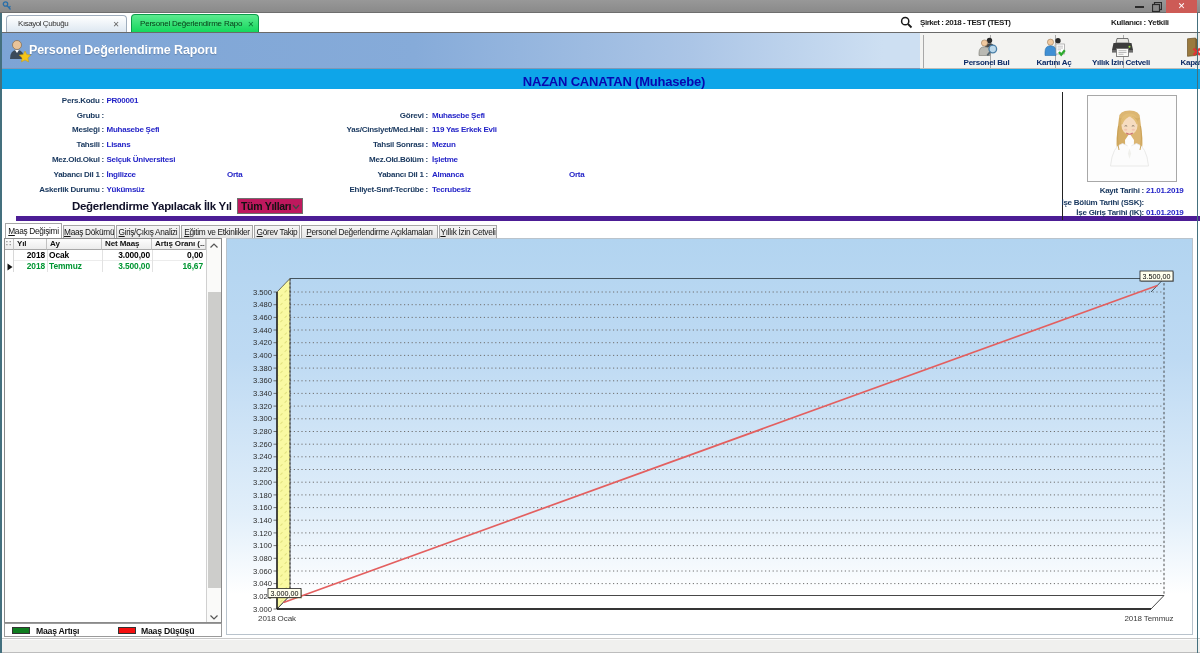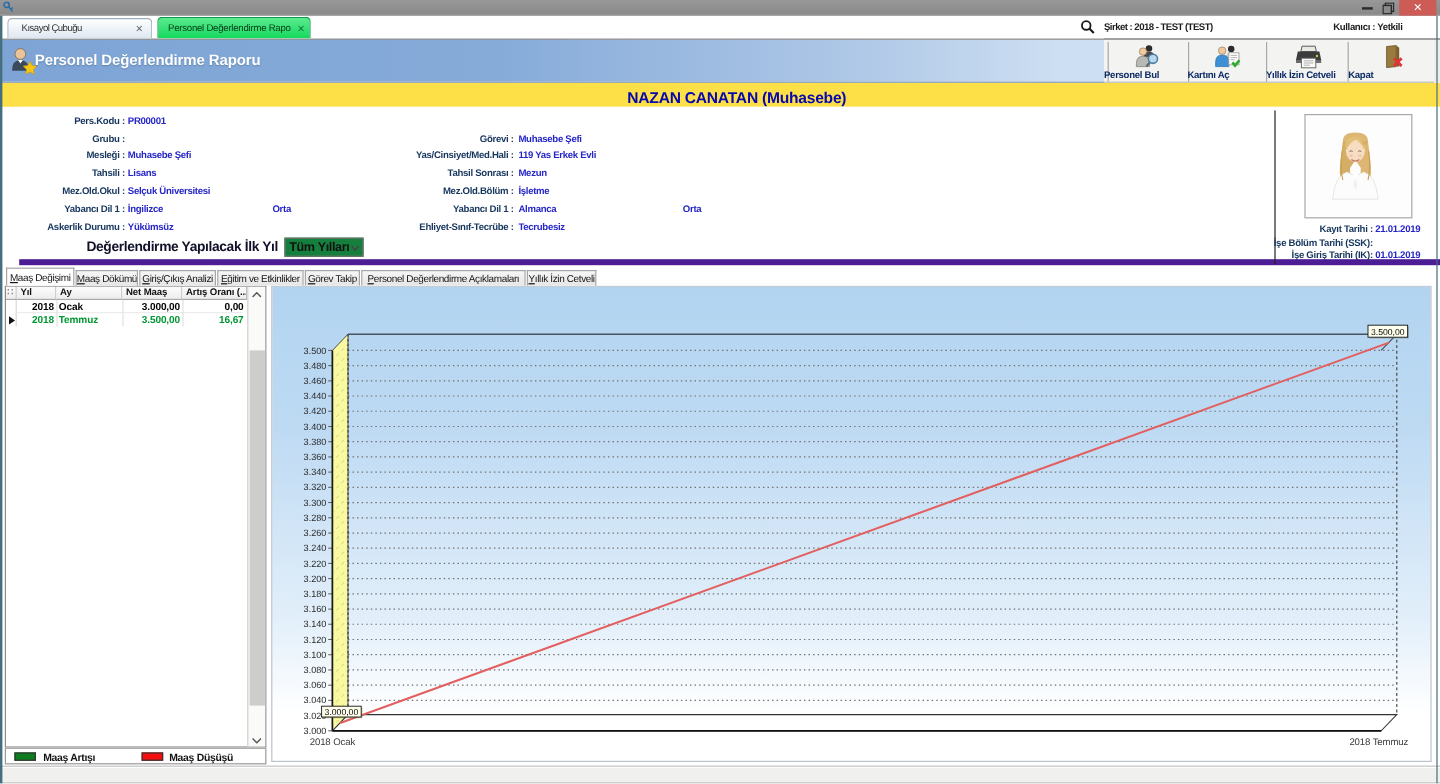--- a/index.html
+++ b/index.html
@@ -8,28 +8,28 @@
 .titletext{position:absolute;left:0;top:1.5px;width:1200px;text-align:center;font-size:9px;color:#1c1c1c;}
 .closebtn{position:absolute;right:3px;top:0;width:31px;height:13px;background:#cd5b56;color:#fff;text-align:center;font-size:9px;line-height:13px;}
 .tabrow{position:absolute;left:0;top:13px;width:1200px;height:18.5px;background:#fff;z-index:3;}
 .tab1{position:absolute;left:6px;top:1.5px;width:121px;height:17px;background:linear-gradient(#ffffff,#dde7f1);border:1px solid #9fadbd;border-bottom:none;border-radius:4px 4px 0 0;font-size:8px;color:#333;line-height:16px;padding-left:11px;letter-spacing:-0.45px;}
 .tab2{position:absolute;left:131px;top:0.5px;width:128px;height:18px;background:linear-gradient(#5cea8f,#14d85d);border:1px solid #0b9c49;border-bottom:none;border-radius:4px 4px 0 0;font-size:8px;color:#073a16;line-height:17px;padding-left:8px;padding-right:29px;white-space:nowrap;overflow:hidden;letter-spacing:-0.2px;}
 .blueband{position:absolute;left:0;top:31.5px;width:920px;height:37.5px;background:linear-gradient(to right,#7da4d5 0%,#86abd9 45%,#abc5e6 75%,#cddff2 96%);border-top:1px solid #6a6a6a;border-bottom:1px solid #7f98b5;z-index:2;}
 .bandtitle{position:absolute;left:29px;top:10.5px;font-size:12.5px;font-weight:bold;color:#fff;letter-spacing:-0.1px;text-shadow:0 1px 1px rgba(40,60,90,.35);}
 .toolbar{position:absolute;left:920px;top:31.5px;width:275px;height:37.5px;background:#f3f3f1;border-top:1px solid #6a6a6a;border-bottom:1px solid #bdbdb9;z-index:6;}
 .tbfill{position:absolute;left:1195px;top:31.5px;width:5px;height:37.5px;background:#ededeb;border-top:1px solid #6a6a6a;z-index:5;}
 .tbsep{position:absolute;top:2px;height:33px;width:1px;background:#a8a8a8;}
-.tbbtn{position:absolute;top:0;height:36px;}
+.tbbtn{position:absolute;top:0;height:36px;text-align:center;margin-left:32px;}
 .tblab{position:absolute;top:25.5px;width:100%;font-size:8px;font-weight:bold;color:#0d2b66;white-space:nowrap;letter-spacing:-0.25px;}
-.nazan{position:absolute;left:0;top:69px;width:1200px;height:19.5px;background:#fde047;text-align:center;font-size:13px;font-weight:bold;color:#0707b0;line-height:25px;letter-spacing:-0.2px;z-index:1;padding-left:28px;}
+.nazan{position:absolute;left:0;top:69px;width:1200px;height:19.5px;background:#0ea5e9;text-align:center;font-size:13px;font-weight:bold;color:#0707b0;line-height:25px;letter-spacing:-0.2px;z-index:1;padding-left:28px;}
 .formarea{position:absolute;left:16px;top:88.5px;width:1193px;height:132.5px;background:#fff;border-bottom:5px solid #4c1d95;z-index:1;}
 .flab{position:absolute;font-size:8px;font-weight:bold;color:#17365d;white-space:nowrap;letter-spacing:-0.25px;}
 .fval{position:absolute;font-size:8px;font-weight:bold;color:#2525c8;white-space:nowrap;letter-spacing:-0.25px;}
 .degtext{position:absolute;left:56px;top:111px;font-size:11.5px;font-weight:bold;color:#101028;letter-spacing:-0.3px;white-space:nowrap;}
-.combo{position:absolute;left:221px;top:109px;width:66px;height:16px;border:1px solid #707070;background:#15803d;font-size:10.5px;font-weight:bold;color:#111;line-height:13px;letter-spacing:-0.3px;}
+.combo{position:absolute;left:221px;top:109px;width:66px;height:16px;border:1px solid #707070;background:#be185d;font-size:10.5px;font-weight:bold;color:#111;line-height:13px;letter-spacing:-0.3px;}
 .tabstrip{position:absolute;left:2px;top:222px;width:1193px;height:15.5px;background:#fff;z-index:1;}
 .tab{position:absolute;top:2.5px;height:13px;background:linear-gradient(#f6f6f6,#e6e6e6);border:1px solid #a6a6a6;border-bottom:none;font-size:8.3px;color:#151515;text-align:center;line-height:12.5px;white-space:nowrap;overflow:hidden;letter-spacing:-0.3px;}
 .tab.act{top:0.5px;height:15px;background:#fff;line-height:15px;z-index:2;}
 .gridpanel{position:absolute;left:4px;top:238px;width:218px;height:385px;background:#fff;border:1px solid #8a8a8a;}
 .ghead{position:absolute;left:0;top:0;height:11px;background:linear-gradient(#fdfdfd,#ececec);border-right:1px solid #c2c2c2;border-bottom:1px solid #a8a8a8;font-size:8px;font-weight:bold;color:#111;line-height:10px;padding-left:3px;white-space:nowrap;overflow:hidden;letter-spacing:-0.1px;}
 .gcell{position:absolute;font-size:8.4px;font-weight:bold;line-height:11px;white-space:nowrap;letter-spacing:-0.1px;}
 .legend{position:absolute;left:4px;top:623px;width:218px;height:14px;background:#fff;border:1px solid #9a9a9a;}
 .lsw{position:absolute;top:3px;width:18px;height:7px;border:1px solid #333;}
 .ltx{position:absolute;top:1.5px;font-size:8.7px;font-weight:bold;color:#111;letter-spacing:-0.25px;}
 .chartpanel{position:absolute;left:226px;top:238px;width:967px;height:397px;border:1px solid #b9c3cc;background:linear-gradient(180deg,#b2d4f0 0%,#bedaf3 30%,#e2effa 70%,#ffffff 90%);}

